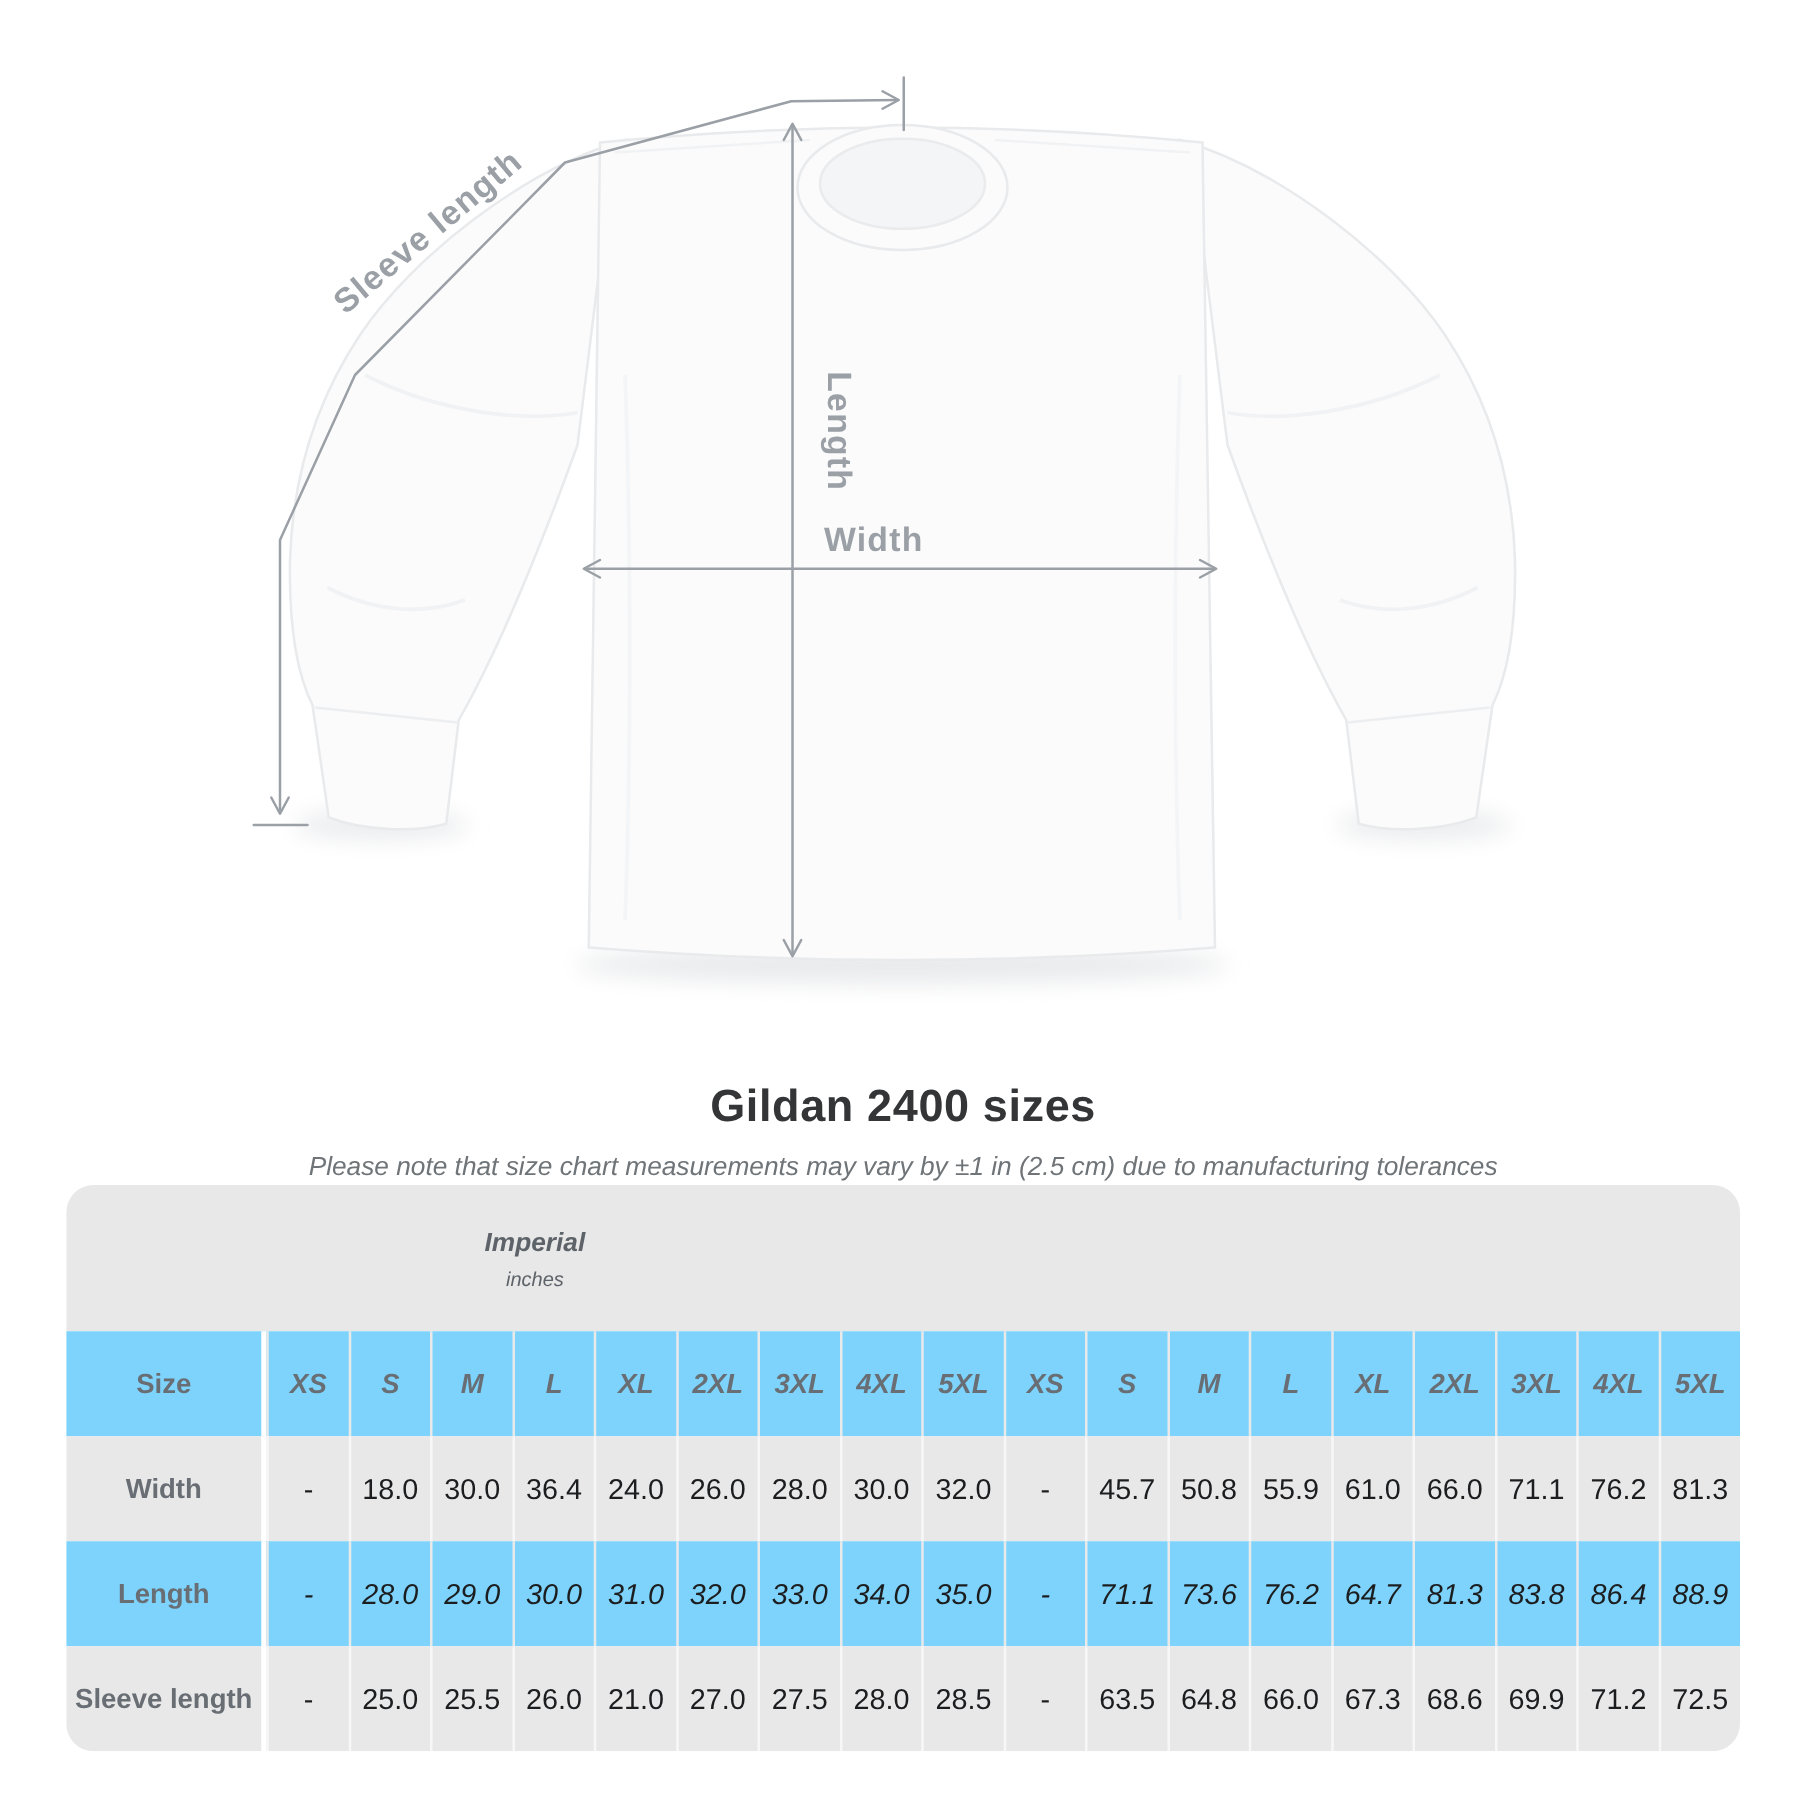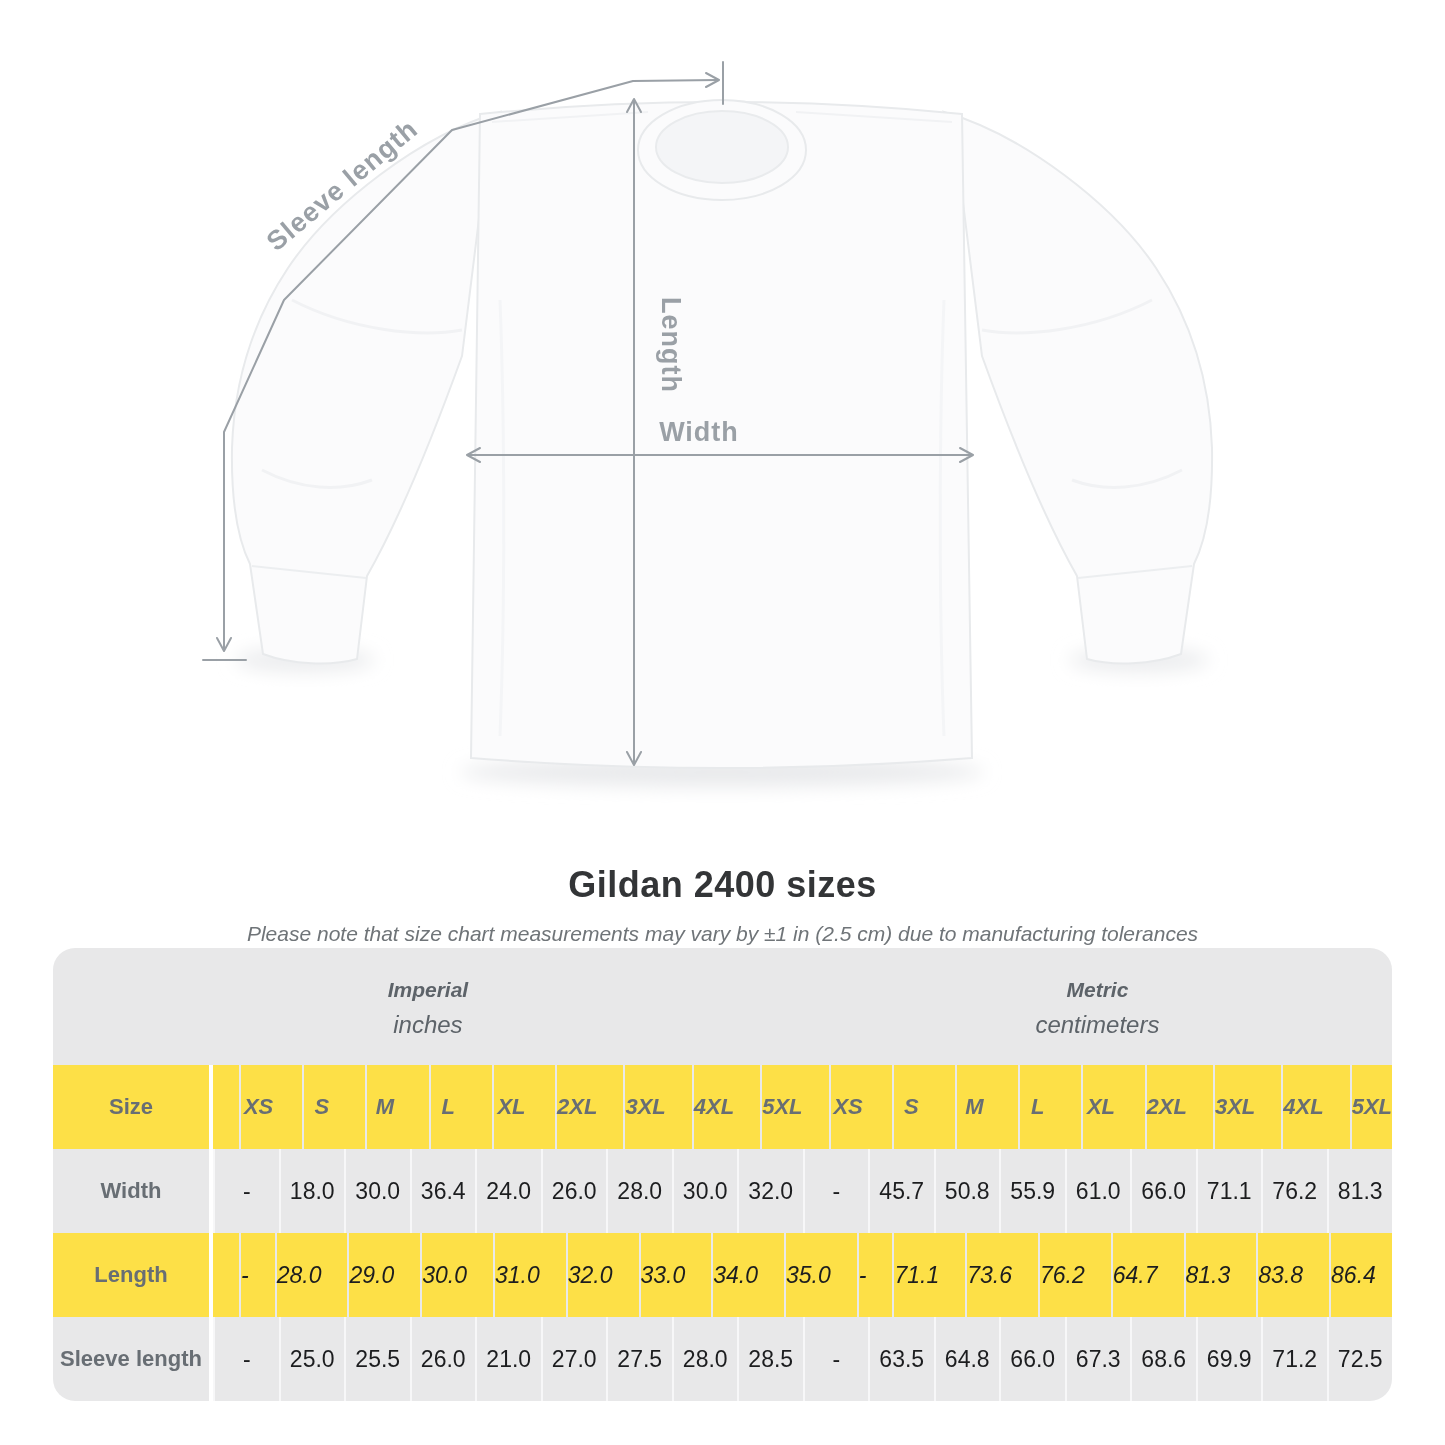--- a/index.html
+++ b/index.html
@@ -13,23 +13,23 @@
   .heading p{margin:10px 0 0;font-size:21px;font-style:italic;color:#6f7478;text-align:center;}
   .size-table{
     position:absolute;left:53px;top:948px;width:1339px;
     border-radius:22px;overflow:hidden;
   }
   .units-band{
     display:grid;grid-template-columns:56% 44%;height:117px;background:#e8e8e9;
   }
   .unit-group{display:flex;flex-direction:column;align-items:center;justify-content:center;gap:9px;padding-top:4px;}
   .unit-name{font-size:21px;font-weight:bold;font-style:italic;color:#5d6369;}
-  .unit-sub{font-size:24px;font-style:italic;color:#5d6369;}
+  .unit-sub{font-size:16px;font-style:italic;color:#5d6369;}
   .trow{display:grid;grid-template-columns:160px repeat(18,1fr);height:84px;}
-  .trow.white{background:#fde047;gap:26px;}
+  .trow.white{background:#7dd3fc;}
   .trow.gray{background:#e8e8e9;}
   .cell{
     display:flex;align-items:center;justify-content:center;height:100%;
     font-size:23px;color:#1c1d1f;text-align:center;
   }
   .thead .cell{font-weight:bold;color:#686e74;font-size:22px;}
   .cell.label{font-weight:bold;color:#686e74;font-size:22px;}
   .trow.white .cell + .cell{border-left:2px solid #e9e9ea;font-style:italic;}
   .trow.gray  .cell + .cell{border-left:2px solid #f7f7f8;}
   .trow .cell.label{border-right:4px solid #ffffff;}
@@ -97,24 +97,20 @@
     <h1>Gildan 2400 sizes</h1>
     <p>Please note that size chart measurements may vary by ±1 in (2.5 cm) due to manufacturing tolerances</p>
   </div>
 
   <div class="size-table">
 
     <div class="units-band">
       <div class="unit-group">
         <div class="unit-name">Imperial</div>
         <div class="unit-sub">inches</div>
-      </div>
-      <div class="unit-group">
-        <div class="unit-name">Metric</div>
-        <div class="unit-sub">centimeters</div>
       </div>
     </div>
 
     <div class="trow white thead">
       <div class="cell label">Size</div>
       <div class="cell">XS</div>
       <div class="cell">S</div>
       <div class="cell">M</div>
       <div class="cell">L</div>
       <div class="cell">XL</div>

